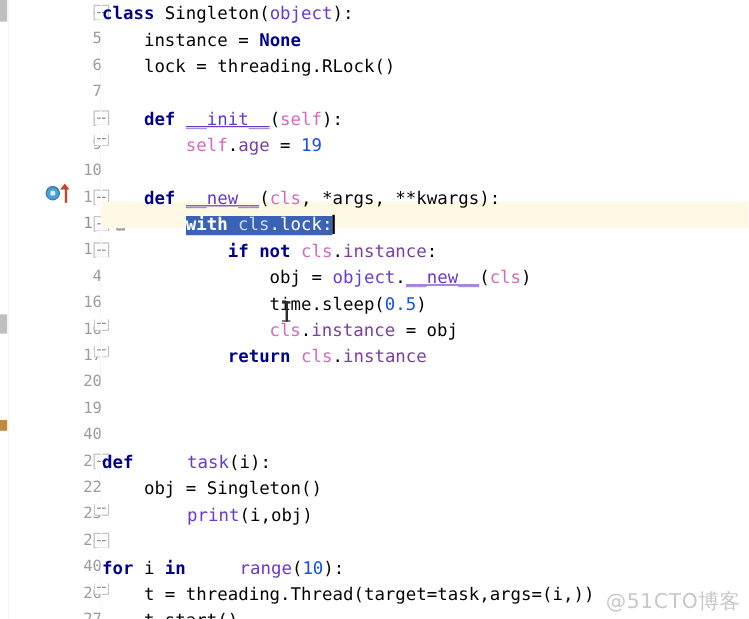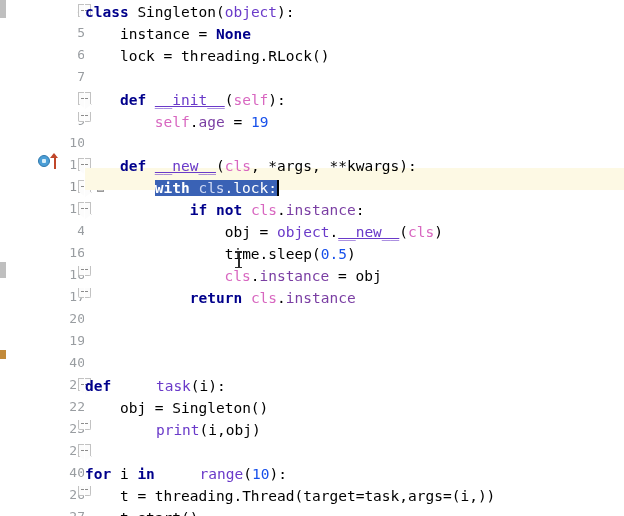--- a/index.html
+++ b/index.html
@@ -187,13 +187,14 @@
 
   <div class="code">
     <div class="hl-row" style="top:168px;"></div>
     <div id="coderows"><div class="row" style="top: 1px; left: 0px;"><span><span class="kw">class</span><span class="pln"> </span><span class="cls">Singleton</span><span class="pln">(</span><span class="builtin">object</span><span class="pln">):</span></span></div><div class="row" style="top: 23px; left: 0px;"><span><span class="pln">    instance </span><span class="op">= </span><span class="kw">None</span></span></div><div class="row" style="top: 45px; left: 0px;"><span><span class="pln">    lock </span><span class="op">= </span><span class="pln">threading.RLock()</span></span></div><div class="row" style="top: 89px; left: 0px;"><span><span class="kw">    def </span><span class="fnu">__init__</span><span class="pln">(</span><span class="self">self</span><span class="pln">):</span></span></div><div class="row" style="top: 111px; left: 0px;"><span><span class="pln">        </span><span class="self">self</span><span class="pln">.</span><span class="attr">age</span><span class="op"> = </span><span class="num">19</span></span></div><div class="row" style="top: 155px; left: 0px;"><span><span class="kw">    def </span><span class="fnu">__new__</span><span class="pln">(</span><span class="self">cls</span><span class="pln">, *</span><span class="param">args</span><span class="pln">, **</span><span class="param">kwargs</span><span class="pln">):</span></span></div><div class="row" style="top: 177px; left: 69.76px;"><span class="sel"><span class="kw">with </span><span class="self">cls</span><span class="attr">.lock</span><span class="op">:</span></span><span class="caret"></span></div><div class="row" style="top: 199px; left: 0px;"><span><span class="kw">            if not </span><span class="self">cls</span><span class="pln">.</span><span class="attr">instance</span><span class="pln">:</span></span></div><div class="row" style="top: 221px; left: 0px;"><span><span class="pln">                obj = </span><span class="builtin">object</span><span class="pln">.</span><span class="fnu">__new__</span><span class="pln">(</span><span class="self">cls</span><span class="pln">)</span></span></div><div class="row" style="top: 243px; left: 0px;"><span><span class="pln">                time.sleep(</span><span class="num">0.5</span><span class="pln">)</span></span></div><div class="row" style="top: 265px; left: 139.52px;"><span><span class="self">cls</span><span class="pln">.</span><span class="attr">instance</span><span class="pln"> = obj</span></span></div><div class="row" style="top: 287px; left: 0px;"><span><span class="kw">            return </span><span class="self">cls</span><span class="pln">.</span><span class="attr">instance</span></span></div><div class="row" style="top: 375px; left: 0px;"><span><span class="kw">def </span><span class="fn">task</span><span class="pln">(</span><span class="param">i</span><span class="pln">):</span></span></div><div class="row" style="top: 397px; left: 0px;"><span><span class="pln">    obj = Singleton()</span></span></div><div class="row" style="top: 419px; left: 0px;"><span><span class="fn">    print</span><span class="pln">(i,obj)</span></span></div><div class="row" style="top: 463px; left: 0px;"><span><span class="kw">for </span><span class="pln">i </span><span class="kw">in </span><span class="fn">range</span><span class="pln">(</span><span class="num">10</span><span class="pln">):</span></span></div><div class="row" style="top: 485px; left: 0px;"><span><span class="pln">    t = threading.Thread(</span><span class="param">target</span><span class="op">=</span><span class="pln">task,</span><span class="param">args</span><span class="op">=</span><span class="pln">(i,))</span></span></div><div class="row" style="top: 507px; left: 0px;"><span><span class="pln">    t.start()</span></span></div></div>
 
     <div class="ibeam" style="left:150px;top:251px;">
       <span class="capt"></span><span class="stem"></span><span class="capb"></span>
     </div>
   </div>
 
+  <div class="watermark">@51CTO博客</div>
 </div>
 
 </body></html>

